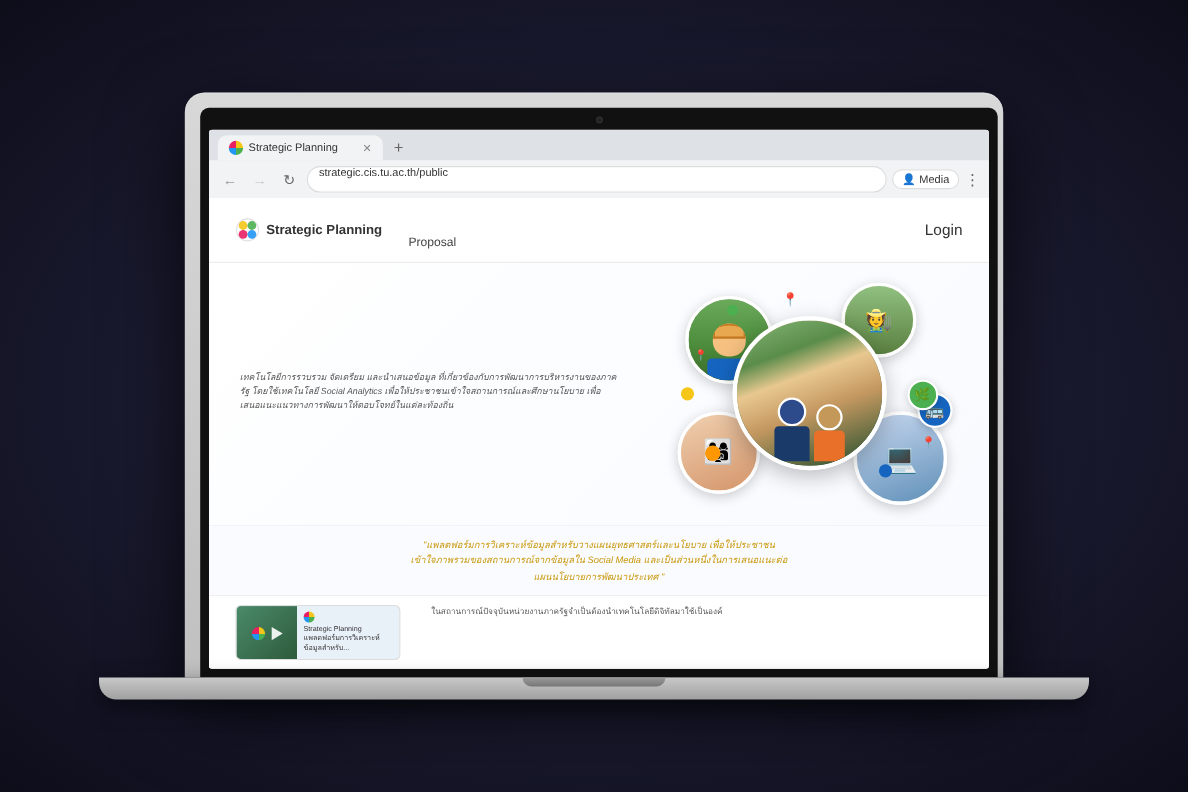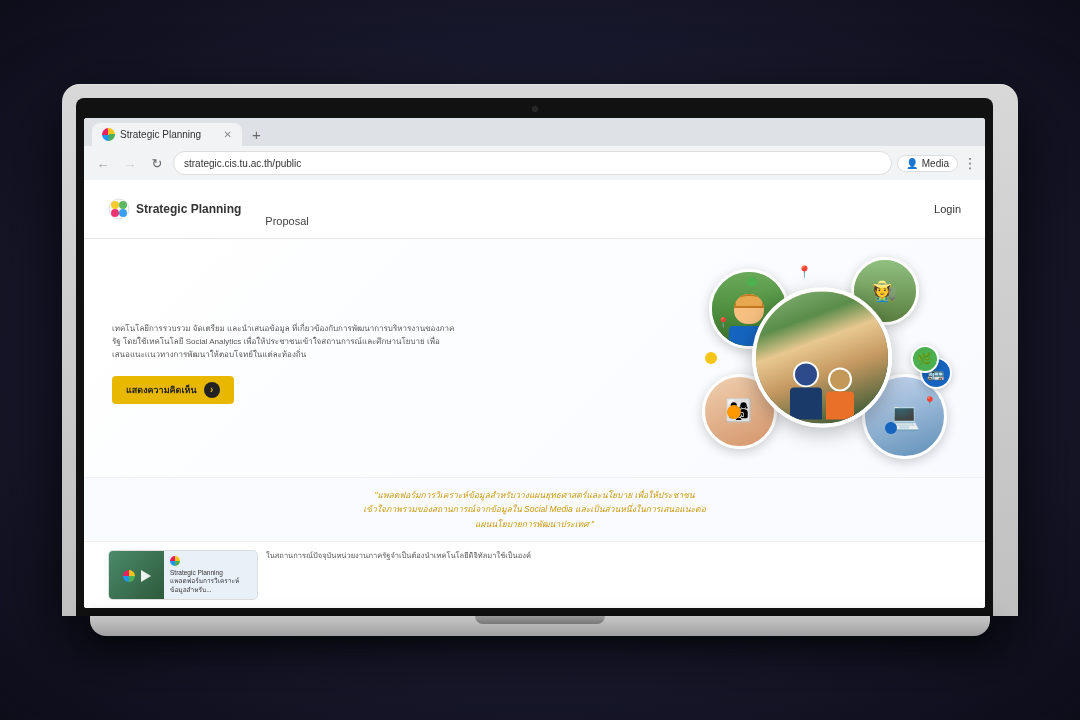--- a/index.html
+++ b/index.html
@@ -15,21 +15,21 @@
       overflow: hidden;
     }
   </style>
 </head>
 <body>
 
 <div style="position:relative; width:1080px; height:720px; background: radial-gradient(ellipse at center, #2a2a4a 0%, #0d0d1a 100%); display:flex; flex-direction:column; align-items:center; justify-content:center;">
 
   <div style="position:relative; display:flex; flex-direction:column; align-items:center;">
 
-    <div style="width:956px; background: linear-gradient(180deg, #d8d8d8 0%, #c0c0c0 100%); border-radius:18px 18px 0 0; padding:14px 25px 0 14px; box-shadow: 0 25px 70px rgba(0,0,0,0.8), inset 0 1px 0 rgba(255,255,255,0.3);">
+    <div style="width:744px; background: linear-gradient(180deg, #d8d8d8 0%, #c0c0c0 100%); border-radius:18px 18px 0 0; padding:14px 5px 0 14px; box-shadow: 0 25px 70px rgba(0,0,0,0.8), inset 0 1px 0 rgba(255,255,255,0.3);">
 
       <div style="background:#111; border-radius:8px 8px 0 0; padding:8px;">
 
         <div style="width:6px; height:6px; background:#222; border-radius:50%; margin:0 auto 6px; border:1px solid #333;"></div>
 
         <div style="background:#fff; border-radius:3px; overflow:hidden; height:490px; display:flex; flex-direction:column;">
 
           <div>
 
             <div style="background:#dee1e6; display:flex; align-items:center; padding:5px 8px 0 8px; gap:2px;">
@@ -44,21 +44,21 @@
             <div style="background:#f1f3f4; display:flex; align-items:center; padding:5px 8px; gap:5px;">
               <div style="width:22px; height:22px; display:flex; align-items:center; justify-content:center; color:#999; font-size:13px; cursor:pointer; border-radius:50%;">
                 <span>←</span>
               </div>
               <div style="width:22px; height:22px; display:flex; align-items:center; justify-content:center; color:#ccc; font-size:13px; cursor:pointer; border-radius:50%;">
                 <span>→</span>
               </div>
               <div style="width:22px; height:22px; display:flex; align-items:center; justify-content:center; color:#666; font-size:13px; cursor:pointer; border-radius:50%;">
                 <span>↻</span>
               </div>
-              <div style="flex:1; height:24px; background:#fff; border:1px solid #ddd; border-radius:12px; display:flex; align-items:center; padding:0 10px;">
+              <div style="flex:1; height:24px; background:#fff; border:1px solid #ddd; border-radius:12px; display:flex; align-items:flex-start; padding:0 10px;">
                 <span style="font-size:10px; color:#333;">strategic.cis.tu.ac.th/public</span>
               </div>
               <div style="background:#fff; border:1px solid #ddd; border-radius:10px; padding:2px 8px; font-size:10px; color:#333; cursor:pointer; display:flex; align-items:center; gap:3px;">
                 <span style="font-size:10px;">👤</span>
                 <span>Media</span>
               </div>
               <div style="font-size:14px; color:#666; cursor:pointer;">
                 <span>⋮</span>
               </div>
             </div>
@@ -72,33 +72,29 @@
                   <circle cx="11" cy="11" r="10" fill="none" stroke="#e0e0e0" stroke-width="1"></circle>
                   <circle cx="7" cy="7" r="4" fill="#f5c518" opacity="0.9"></circle>
                   <circle cx="15" cy="7" r="4" fill="#4caf50" opacity="0.9"></circle>
                   <circle cx="7" cy="15" r="4" fill="#e91e63" opacity="0.9"></circle>
                   <circle cx="15" cy="15" r="4" fill="#2196f3" opacity="0.9"></circle>
                 </svg>
                 <span style="font-size:12px; font-weight:700; color:#333;">Strategic Planning</span>
               </div>
               <a style="font-size:11px; color:#444; text-decoration:none; cursor:pointer; padding:3px 6px;margin-top:24px;">Proposal</a>
               <div style="flex:1;"></div>
-              <span style="font-size:11px; color:#333; cursor:pointer;">Login</span>
+              <span style="font-size:14px; color:#333; cursor:pointer;">Login</span>
             </div>
 
             <div style="flex:1; display:flex; padding:18px 28px 8px 28px; position:relative; overflow:hidden; background: linear-gradient(135deg, #fff 0%, #f8faff 100%);">
 
               <div style="flex:1; display:flex; flex-direction:column; justify-content:center; padding-right:16px;">
-                <p style="font-size:8px; color:#555; line-height:1.65; margin-bottom:14px; white-space:pre-line;">เทคโนโลยีการรวบรวม จัดเตรียม และนำเสนอข้อมูล ที่เกี่ยวข้องกับการพัฒนาการบริหารงานของภาค
+                <p style="font-size:8px; color:#555; line-height:1.65; margin-bottom:14px; white-space:pre-line;font-style:italic;">เทคโนโลยีการรวบรวม จัดเตรียม และนำเสนอข้อมูล ที่เกี่ยวข้องกับการพัฒนาการบริหารงานของภาค
 รัฐ โดยใช้เทคโนโลยี Social Analytics เพื่อให้ประชาชนเข้าใจสถานการณ์และศึกษานโยบาย เพื่อ
 เสนอแนะแนวทางการพัฒนาให้ตอบโจทย์ในแต่ละท้องถิ่น</p>
-                <div style="display:inline-flex; align-items:center; gap:7px; background:#e8b800; color:#222; font-size:9px; font-weight:700; padding:6px 14px; border-radius:4px; cursor:pointer; width:fit-content;">
-                  <span>แสดงความคิดเห็น</span>
-                  <span style="background:#222; color:#e8b800; width:16px; height:16px; border-radius:50%; display:flex; align-items:center; justify-content:center; font-size:10px; line-height:1;">›</span>
-                </div>
               </div>
 
               <div style="width:270px; position:relative; flex-shrink:0;">
 
                 <div style="position:absolute; width:10px; height:10px; background:#4caf50; border-radius:50%; top:20px; left:60px; z-index:5;"></div>
                 <div style="position:absolute; width:12px; height:12px; background:#f5c518; border-radius:50%; top:95px; left:18px; z-index:5;"></div>
                 <div style="position:absolute; width:14px; height:14px; background:#ff9800; border-radius:50%; bottom:50px; left:40px; z-index:5;"></div>
                 <div style="position:absolute; width:12px; height:12px; background:#1565c0; border-radius:50%; bottom:35px; right:60px; z-index:5;"></div>
 
                 <div style="position:absolute; top:8px; left:110px; z-index:6; font-size:12px; color:#2196f3;">📍</div>
@@ -154,21 +150,21 @@
                 </div>
               </div>
             </div>
 
             <div style="background:#fafbff; padding:10px 40px; text-align:center; border-top:1px solid #eef0f8;">
               <p style="font-size:8.5px; color:#c8980a; font-style:italic; line-height:1.7; white-space:pre-line;">"แพลตฟอร์มการวิเคราะห์ข้อมูลสำหรับวางแผนยุทธศาสตร์และนโยบาย เพื่อให้ประชาชน
 เข้าใจภาพรวมของสถานการณ์จากข้อมูลใน Social Media และเป็นส่วนหนึ่งในการเสนอแนะต่อ
 แผนนโยบายการพัฒนาประเทศ "</p>
             </div>
 
-            <div style="display:flex; padding:8px 24px; gap:8px; background:#fff; border-top:1px solid #eee; min-height:62px;">
+            <div style="display:flex; padding:8px 24px; gap:28px; background:#fff; border-top:1px solid #eee; min-height:62px;">
 
               <div style="width:150px; height:50px; background:#e8f0f8; border-radius:5px; display:flex; align-items:stretch; overflow:hidden; flex-shrink:0; cursor:pointer; border:1px solid #ddd;">
                 <div style="width:55px; height:50px; background:linear-gradient(135deg, #4a8a6a 0%, #2d5a3a 100%); display:flex; align-items:center; justify-content:center; flex-shrink:0;">
                   <div style="display:flex; align-items:center; gap:2px;">
                     <span style="display:inline-block; width:12px; height:12px; border-radius:50%; background: conic-gradient(#f5c518 0% 25%, #4caf50 25% 50%, #2196f3 50% 75%, #e91e63 75% 100%);"></span>
                     <div style="width:0; height:0; border-top:6px solid transparent; border-bottom:6px solid transparent; border-left:10px solid rgba(255,255,255,0.9); margin-left:4px;"></div>
                   </div>
                 </div>
                 <div style="padding:5px 6px; flex:1; overflow:hidden;">
                   <div style="display:flex; align-items:center; gap:3px; margin-bottom:3px;">

